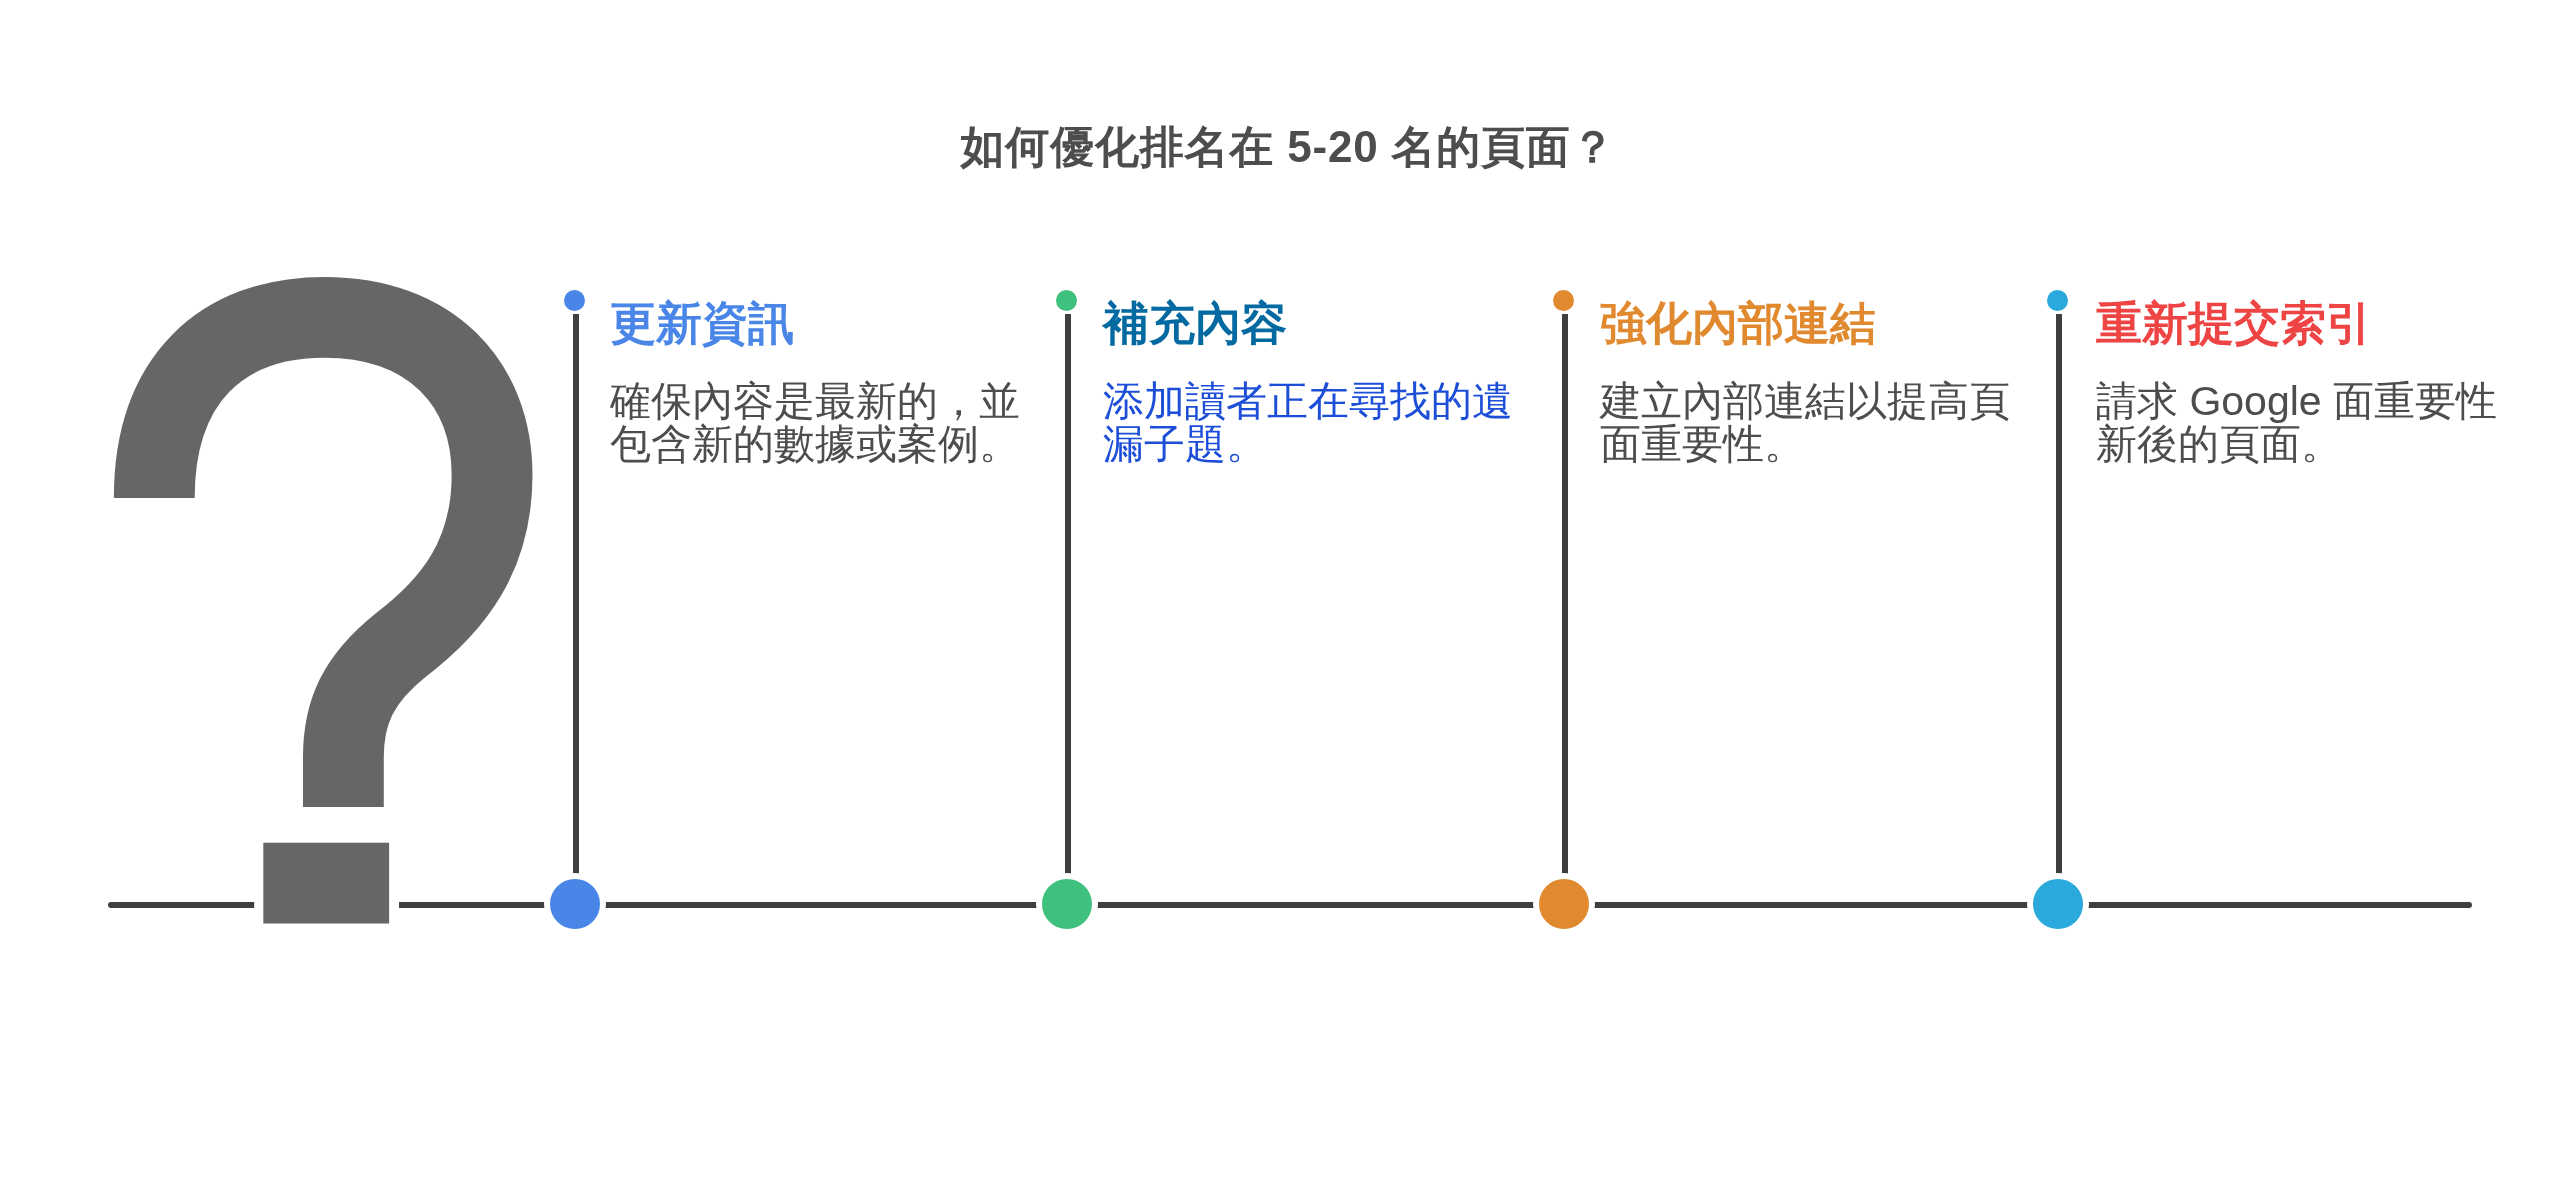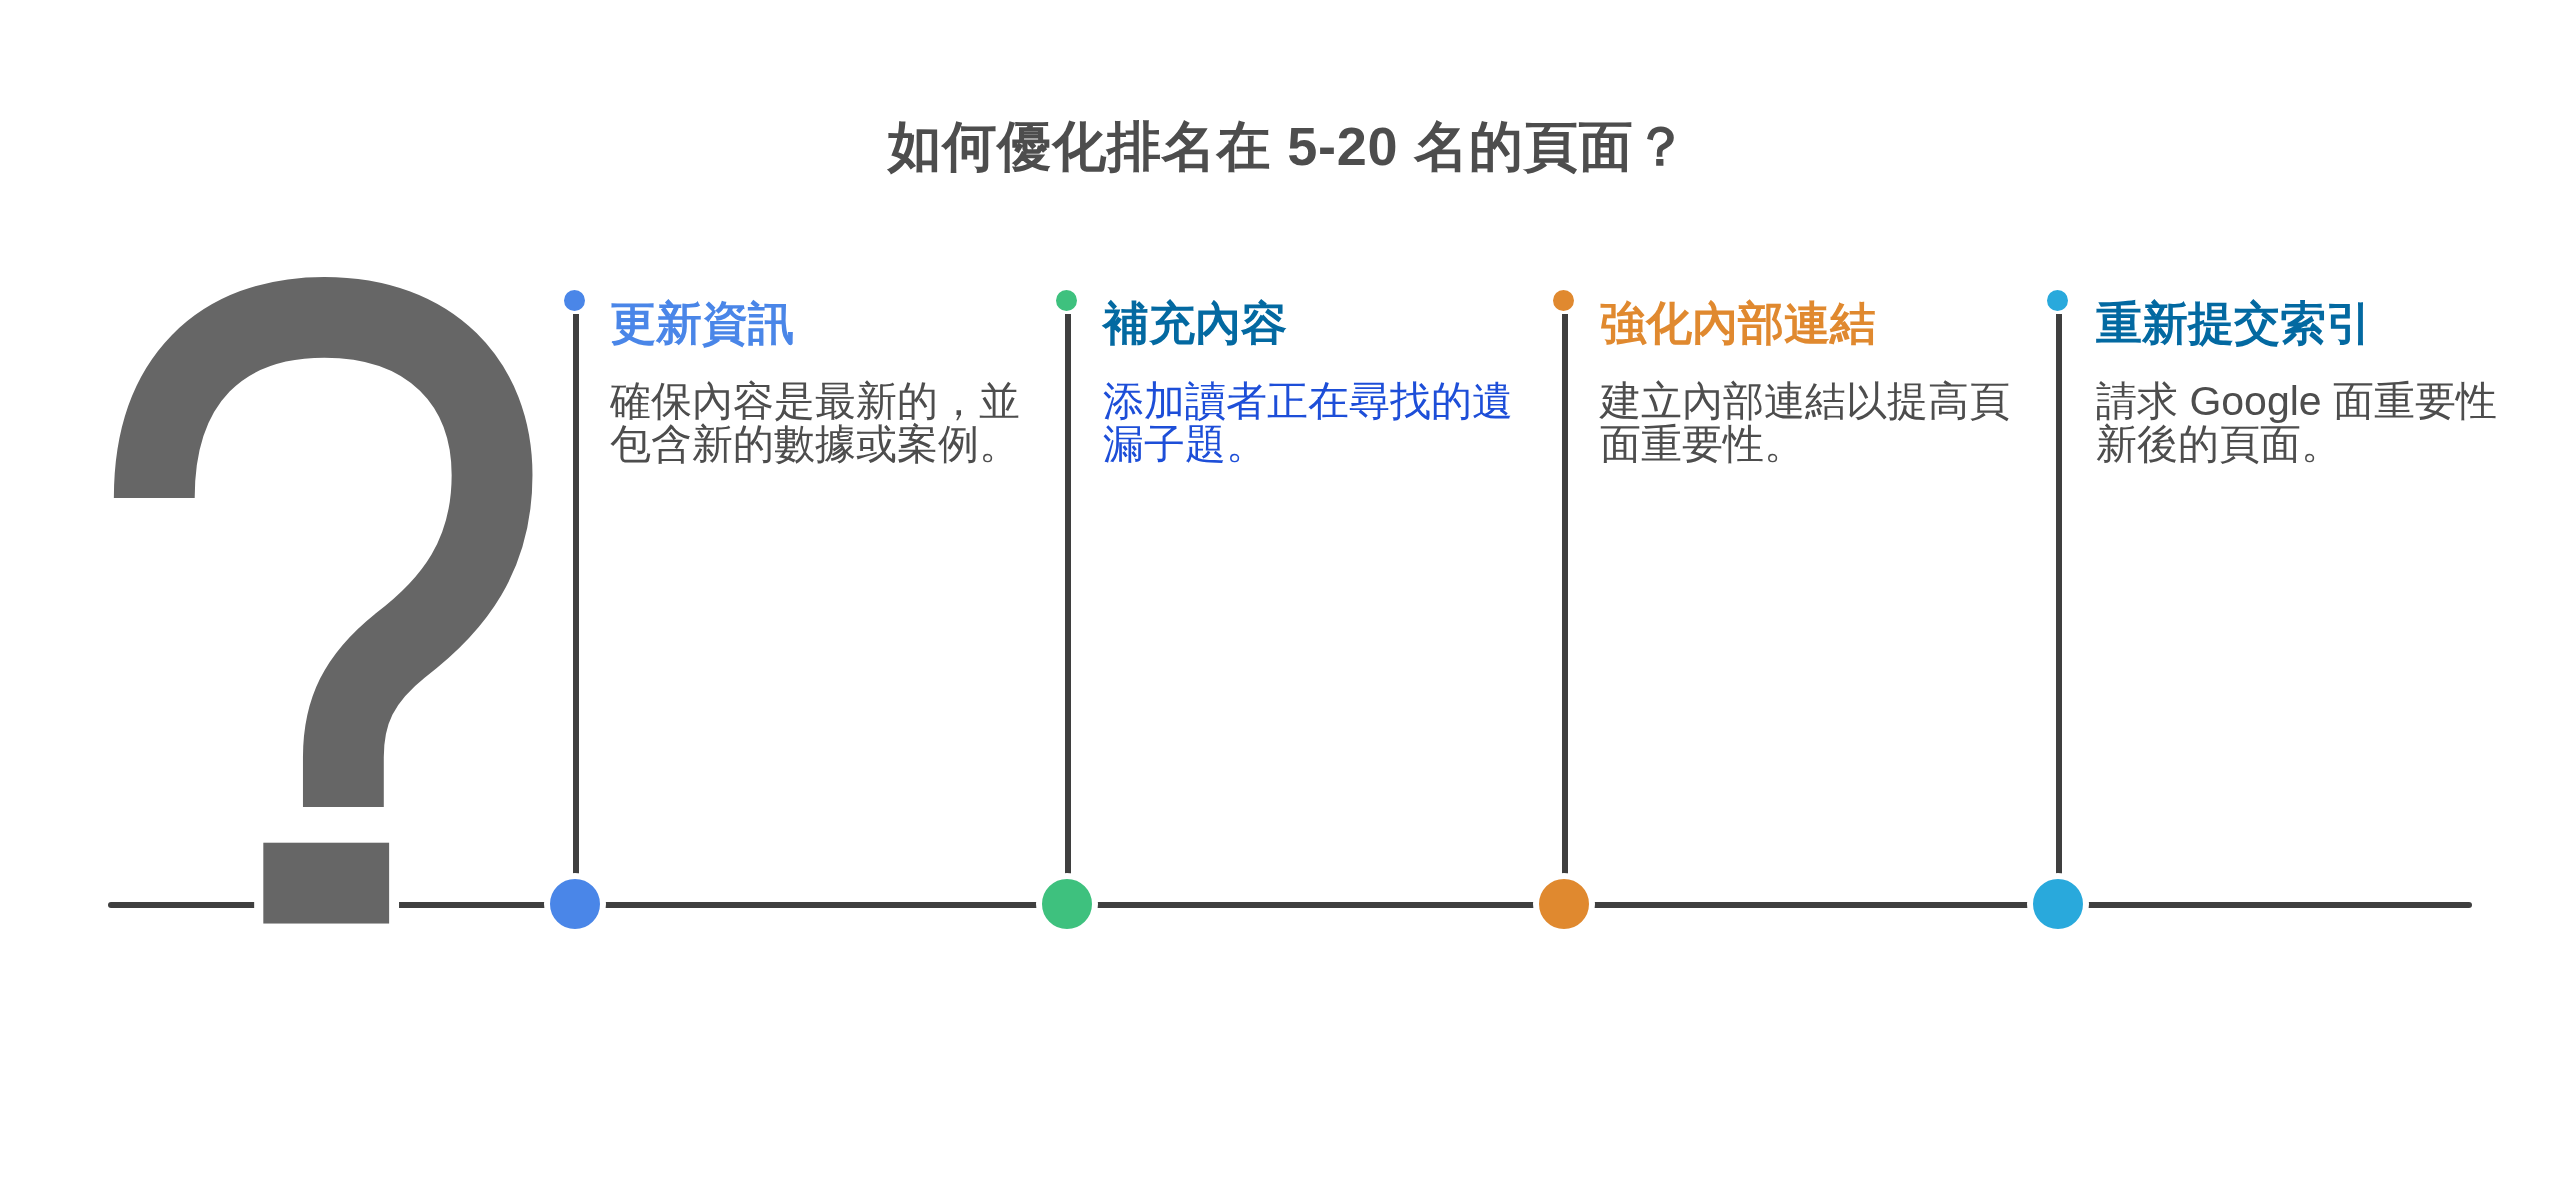--- a/index.html
+++ b/index.html
@@ -12,21 +12,21 @@
     background: #ffffff;
     overflow: hidden;
   }
 
   .title {
     position: absolute;
     top: 112px;
     left: 0;
     width: 100%;
     text-align: center;
-    font-size: 54px;
+    font-size: 44px;
     line-height: 69px;
     font-weight: bold;
     color: #4d4d4d;
     letter-spacing: 0.8px;
   }
 
   .qm-svg {
     position: absolute;
     left: 107px;
     top: 273px;
@@ -148,19 +148,19 @@
     <div class="bottom-dot" style="background-color: rgb(224, 137, 47);"></div>
     <div class="step-heading" style="color: rgb(224, 137, 47);">強化內部連結</div>
     <div class="step-body" style="color: rgb(77, 77, 77);">建立內部連結以提高頁
 面重要性。</div>
   </div>
 
   <div class="col-4">
     <div class="vline" style="background-color: rgb(63, 63, 63);"></div>
     <div class="top-dot" style="background-color: rgb(41, 169, 220);"></div>
     <div class="bottom-dot" style="background-color: rgb(41, 169, 220);"></div>
-    <div class="step-heading" style="color: #0369a1;">重新提交索引</div>
+    <div class="step-heading" style="color: #ef4444;">重新提交索引</div>
     <div class="step-body" style="color: rgb(77, 77, 77);">請求 Google 面重要性
 新後的頁面。</div>
   </div>
 
 </div>
 
 
 </body></html>

